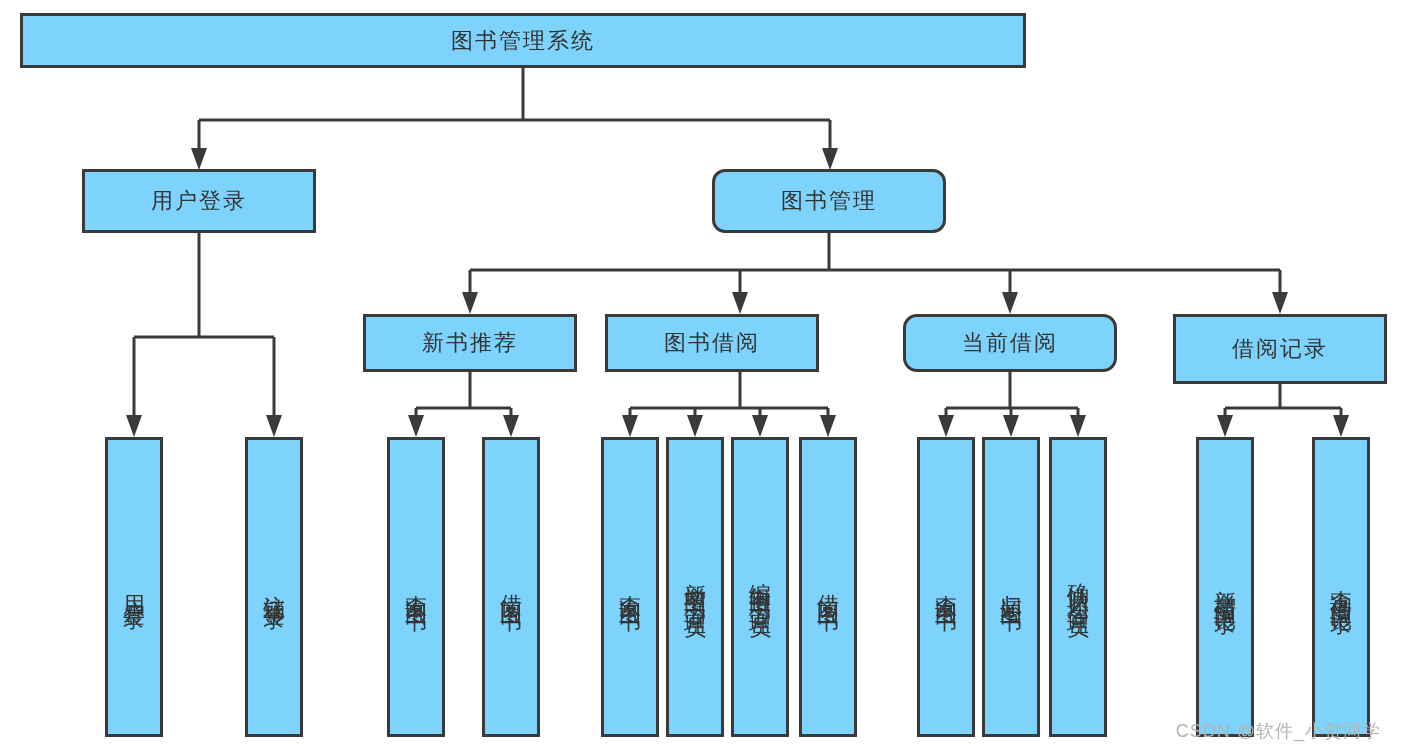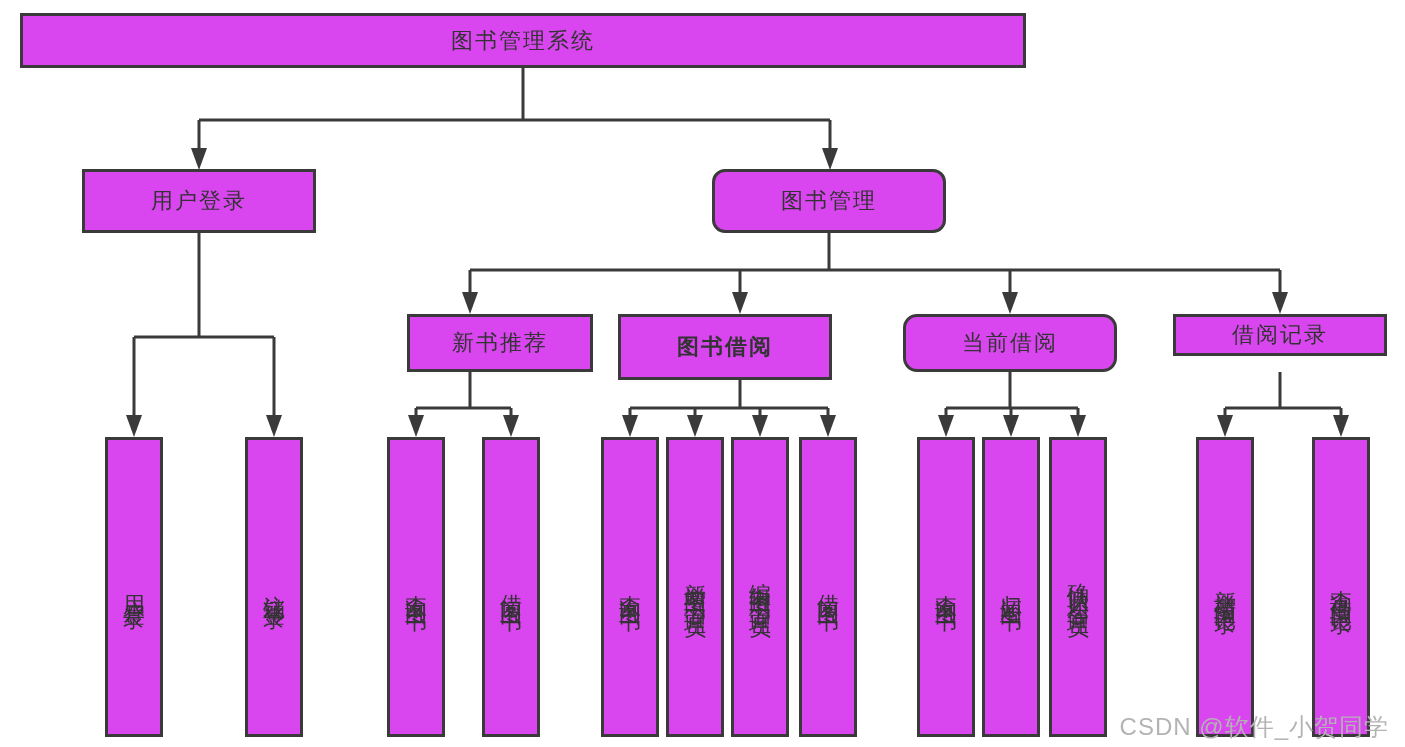--- a/index.html
+++ b/index.html
@@ -8,21 +8,21 @@
     width: 1405px;
     height: 747px;
     background: #ffffff;
     font-family: "Liberation Sans", sans-serif;
     overflow: hidden;
   }
   .box {
     position: absolute;
     box-sizing: border-box;
     border: 3px solid #3a3a3a;
-    background: #d946ef;
+    background: #7dd3fc;
     display: flex;
     align-items: center;
     justify-content: center;
     color: #333333;
     font-size: 22px;
     letter-spacing: 2px;
     z-index: 2;
     text-align: center;
   }
   .vbox .vtext {
@@ -34,23 +34,23 @@
     color: #333333;
   }
   svg.connectors {
     position: absolute;
     left: 0; top: 0;
     z-index: 1;
     pointer-events: none;
   }
   .watermark {
     position: absolute;
-    right: 16px;
+    right: 24px;
     bottom: 4px;
-    font-size: 24px;
+    font-size: 18px;
     color: #b3b3b3;
     letter-spacing: 1px;
     z-index: 3;
     white-space: nowrap;
   }
 </style>
 </head>
 <body>
 
 <div class="stage">
@@ -100,24 +100,24 @@
       <polygon points="1217,415 1233,415 1225,437"></polygon>
       <polygon points="1333,415 1349,415 1341,437"></polygon>
     </g>
   </svg>
 
   <div class="box" style="left:20px; top:13px; width:1006px; height:55px;">图书管理系统</div>
 
   <div class="box" style="left:82px; top:169px; width:234px; height:64px;">用户登录</div>
   <div class="box" style="left:712px; top:169px; width:234px; height:64px;border-radius:13px;">图书管理</div>
 
-  <div class="box" style="left:363px; top:314px; width:186px; height:58px;margin-left:44px;">新书推荐</div>
-  <div class="box" style="left:618px; top:314px; width:214px; height:66px;font-weight:bold;">图书借阅</div>
+  <div class="box" style="left:363px; top:314px; width:214px; height:58px;">新书推荐</div>
+  <div class="box" style="left:605px; top:314px; width:214px; height:58px;">图书借阅</div>
   <div class="box" style="left:903px; top:314px; width:214px; height:58px;border-radius:14px;">当前借阅</div>
-  <div class="box" style="left:1173px; top:314px; width:214px; height:42px;">借阅记录</div>
+  <div class="box" style="left:1173px; top:314px; width:214px; height:70px;">借阅记录</div>
 
   <div class="box vbox" style="left:105px; top:437px; width:58px; height:300px;">
     <span class="vtext">用户登录</span>
   </div>
   <div class="box vbox" style="left:245px; top:437px; width:58px; height:300px;">
     <span class="vtext">注销登录</span>
   </div>
 
   <div class="box vbox" style="left:387px; top:437px; width:58px; height:300px;">
     <span class="vtext">查询图书</span>

